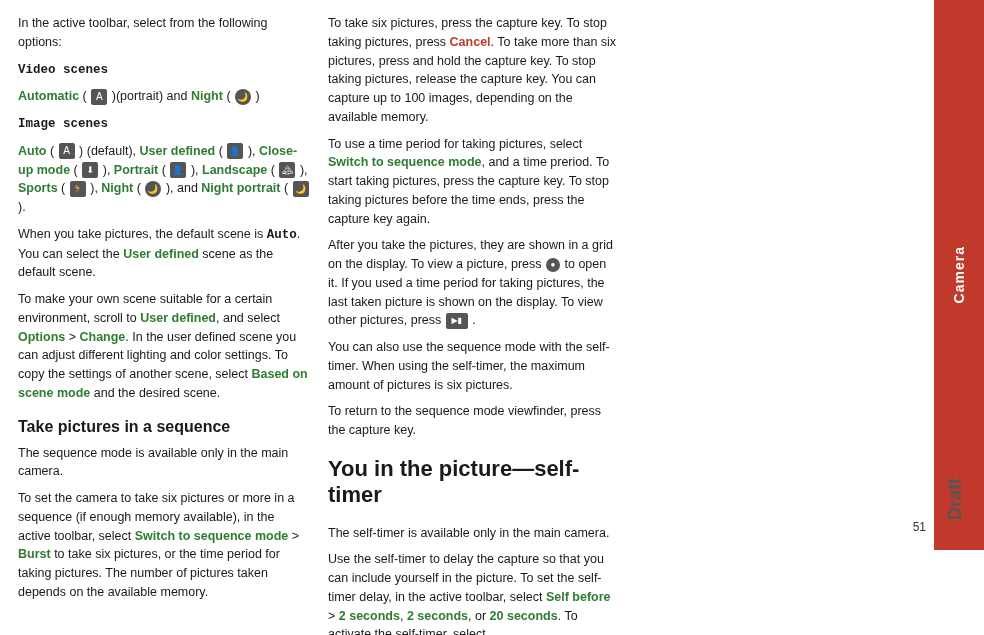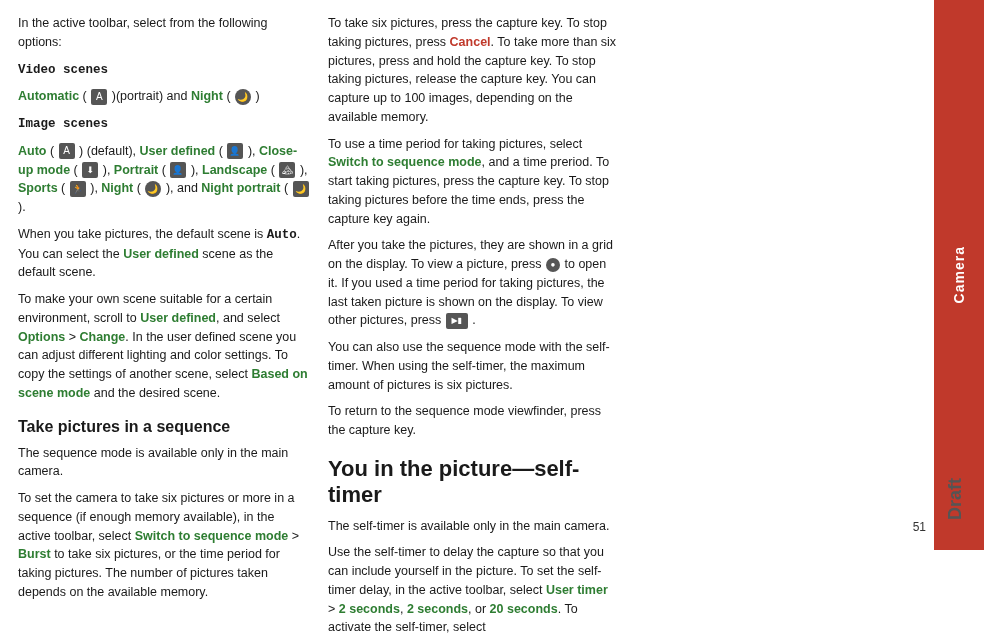--- a/index.html
+++ b/index.html
@@ -106,21 +106,21 @@
       margin-top: 14px;
       margin-bottom: 8px;
       line-height: 1.2;
     }
 
     .section-heading-large {
       font-size: 22px;
       font-weight: bold;
       color: #1a1a1a;
       margin-top: 16px;
-      margin-bottom: 8px;
+      margin-bottom: 15px;
       line-height: 1.2;
     }
 
     .inline-icon {
       display: inline-block;
       width: 16px;
       height: 16px;
       background: #555;
       border-radius: 2px;
       vertical-align: middle;
@@ -231,21 +231,21 @@
 
       <p>You can also use the sequence mode with the self-timer. When using the self-timer, the maximum amount of pictures is six pictures.</p>
 
       <p>To return to the sequence mode viewfinder, press the capture key.</p>
 
       <div class="section-heading-large">You in the picture—self-timer</div>
 
       <p>The self-timer is available only in the main camera.</p>
 
       <p>
-        Use the self-timer to delay the capture so that you can include yourself in the picture. To set the self-timer delay, in the active toolbar, select <span class="green-link">User timer</span> &gt; <span class="green-link">2 seconds</span>, <span class="green-link">2 seconds</span>, or <span class="green-link">20 seconds</span>. To activate the self-timer, select
+        Use the self-timer to delay the capture so that you can include yourself in the picture. To set the self-timer delay, in the active toolbar, select <span class="green-link">Self before</span> &gt; <span class="green-link">2 seconds</span>, <span class="green-link">2 seconds</span>, or <span class="green-link">20 seconds</span>. To activate the self-timer, select
       </p>
     </div>
 
   </div>
 
   <div class="sidebar">
     <span class="sidebar-text">Camera</span>
     <span class="draft-label">Draft</span>
   </div>
 

